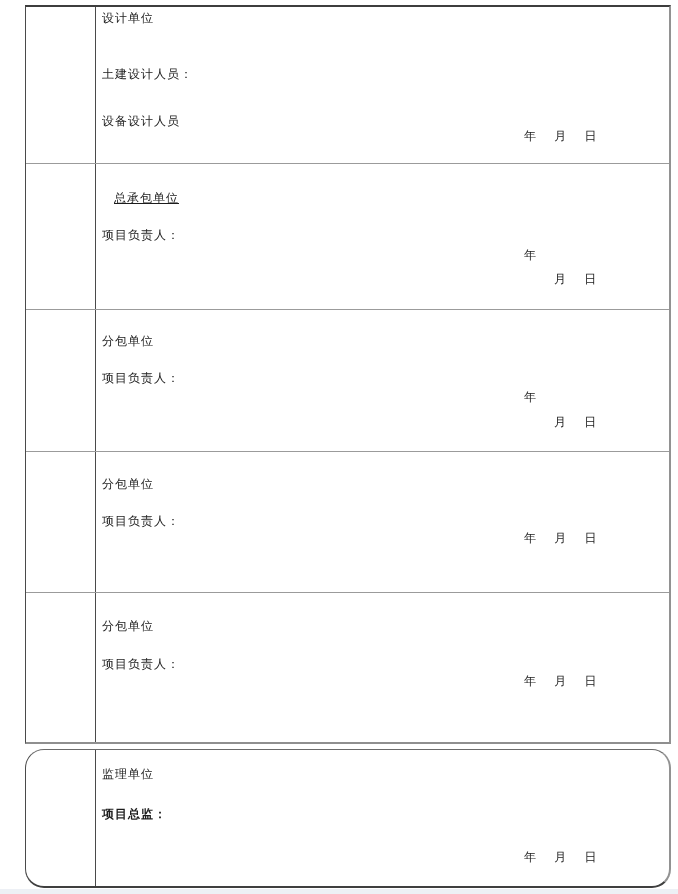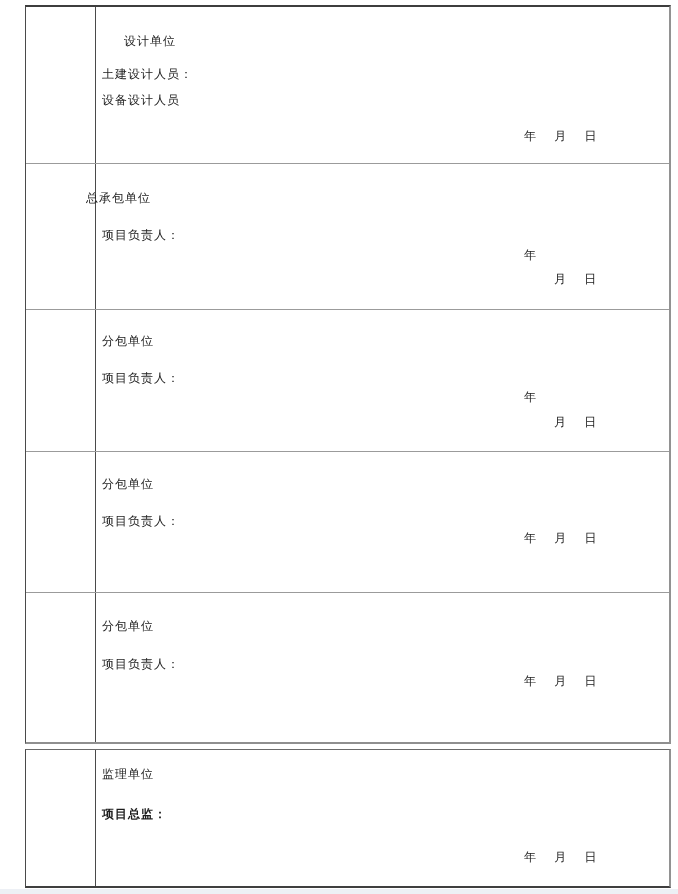--- a/index.html
+++ b/index.html
@@ -32,20 +32,21 @@
   }
   
   .table-lower {
     position:absolute;
     left:25px; top:749px;
     width:646px; height:139px;
     border-top:1px solid #6a6a6a;
     border-left:1px solid #4a4a4a;
     border-right:2px solid #929292;
     border-bottom:2px solid #3f3f3f;
+    border-radius:19px;
   }
   .col-divider {
     position:absolute;
     left:69px; top:0; bottom:0;
     width:1px;
     background:#4a4a4a;
   }
   .row { position:relative; width:100%; }
   .row.sep { border-bottom:1px solid #9b9b9b; }
   .r1 { height:157px; }
@@ -62,28 +63,28 @@
     background:#edf0f5;
   }
 </style>
 </head>
 <body>
 
 <div class="table-upper">
   <div class="col-divider"></div>
 
   <div class="row sep r1">
-    <span class="txt" style="left:76px; top:28px;margin-left:22px;">设计单位</span>
+    <span class="txt" style="left:76px; top:5px;">设计单位</span>
     <span class="txt" style="left:76px; top:61px;">土建设计人员：</span>
-    <span class="txt" style="left:76px; top:88px;font-family:Liberation Mono, monospace;">设备设计人员</span>
+    <span class="txt" style="left:76px; top:108px;">设备设计人员</span>
     <span class="txt date" style="left:498px; top:124px;">年 月 日</span>
   </div>
 
   <div class="row sep r2">
-    <span class="txt" style="left:60px; top:28px;">总承包单位</span>
+    <span class="txt" style="left:88px; top:28px;text-decoration:underline;">总承包单位</span>
     <span class="txt" style="left:76px; top:65px;">项目负责人：</span>
     <span class="txt" style="left:498px; top:85px;">年</span>
     <span class="txt date" style="left:528px; top:110px;">月 日</span>
   </div>
 
   <div class="row sep r3">
     <span class="txt" style="left:76px; top:25px;">分包单位</span>
     <span class="txt" style="left:76px; top:62px;">项目负责人：</span>
     <span class="txt" style="left:498px; top:81px;">年</span>
     <span class="txt date" style="left:528px; top:107px;">月 日</span>

